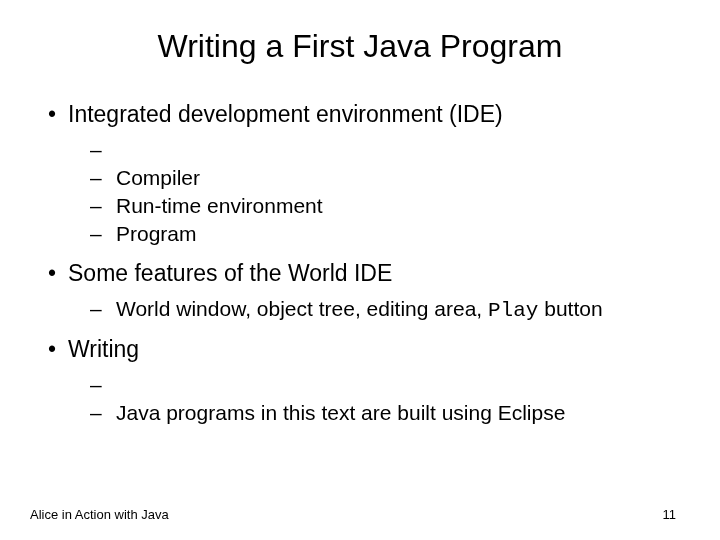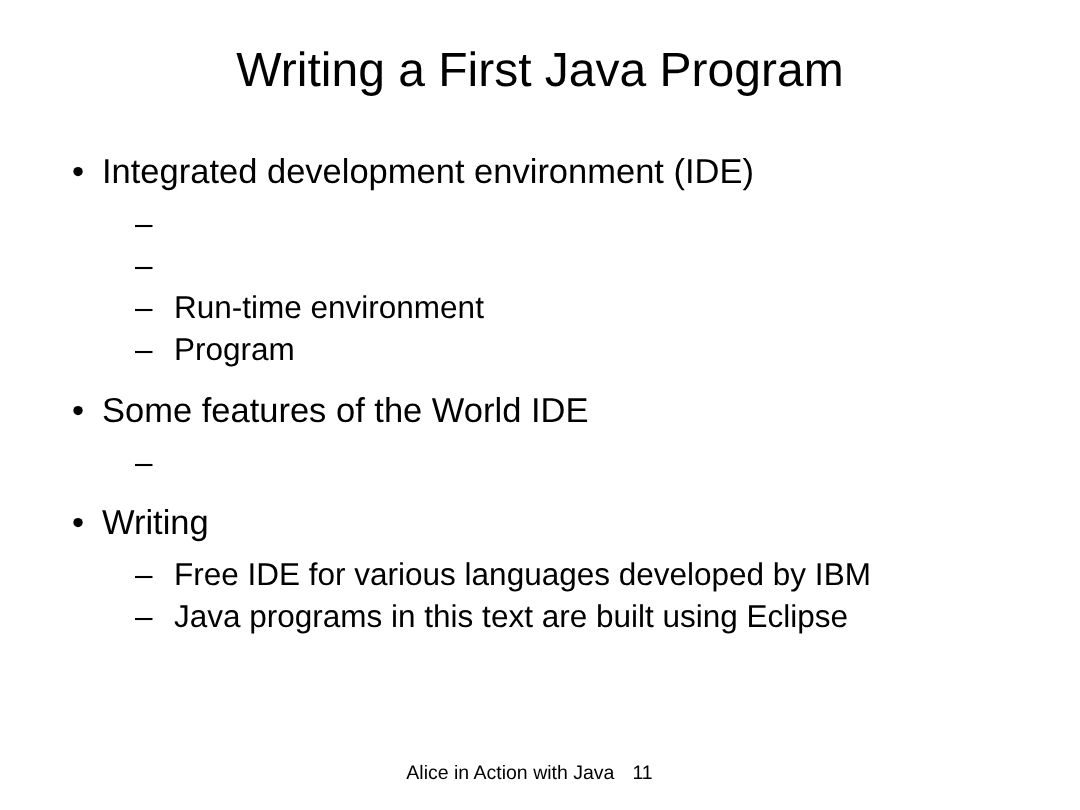--- a/index.html
+++ b/index.html
@@ -5,67 +5,70 @@
   * { margin: 0; padding: 0; box-sizing: border-box; }
   html, body { width: 720px; height: 540px; background: #fff; font-family: Arial, Helvetica, sans-serif; color: #000; }
   .slide { width: 720px; height: 540px; position: relative; padding: 28px 44px 0 44px; }
   .title { font-size: 32px; font-weight: 400; text-align: center; margin-bottom: 36px; }
   .bullet-l1 { font-size: 23px; margin-left: 4px; margin-bottom: 10px; display: flex; }
   .bullet-l1 .dot { width: 20px; flex-shrink: 0; }
   .bullet-l2 { font-size: 21px; margin-left: 46px; margin-bottom: 4px; display: flex; }
   .bullet-l2 .dash { width: 26px; flex-shrink: 0; }
   .bullet-l2 .mono { font-family: "Courier New", Courier, monospace; }
   .spacer-sm { height: 10px; }
-  .footer { position: absolute; bottom: 18px; left: 30px; right: 44px; display: flex; justify-content: center; font-size: 13px; gap: 12px; }
+  .footer { position: absolute; bottom: 18px; left: 30px; right: 44px; display: flex; justify-content: space-between; font-size: 13px; gap: 12px; }
 </style>
 </head>
 <body>
 
 <div class="slide">
 
   <h1 class="title">Writing a First Java Program</h1>
 
   <div class="bullet-l1">
     <span class="dot">•</span>
     <span>Integrated development environment (IDE)</span>
   </div>
   <div class="bullet-l2">
     <span class="dash">–</span>
   </div>
   <div class="bullet-l2">
     <span class="dash">–</span>
+    <span>Compiler</span>
   </div>
   <div class="bullet-l2">
     <span class="dash">–</span>
     <span>Run-time environment</span>
   </div>
   <div class="bullet-l2">
     <span class="dash">–</span>
     <span>Program</span>
   </div>
 
   <div class="spacer-sm"></div>
 
   <div class="bullet-l1">
     <span class="dot">•</span>
     <span>Some features of the World IDE</span>
   </div>
   <div class="bullet-l2">
     <span class="dash">–</span>
+    <span>
+      <span>World window, object tree, editing area, </span><span class="mono">Play</span><span> button</span>
+    </span>
   </div>
 
   <div class="spacer-sm"></div>
 
   <div class="bullet-l1">
     <span class="dot">•</span>
     <span>Writing</span>
   </div>
   <div class="bullet-l2">
     <span class="dash">–</span>
-    <span>Free IDE for various languages developed by IBM</span>
   </div>
   <div class="bullet-l2">
     <span class="dash">–</span>
     <span>Java programs in this text are built using Eclipse</span>
   </div>
 
   <div class="footer">
     <span>Alice in Action with Java</span>
     <span>11</span>
   </div>

